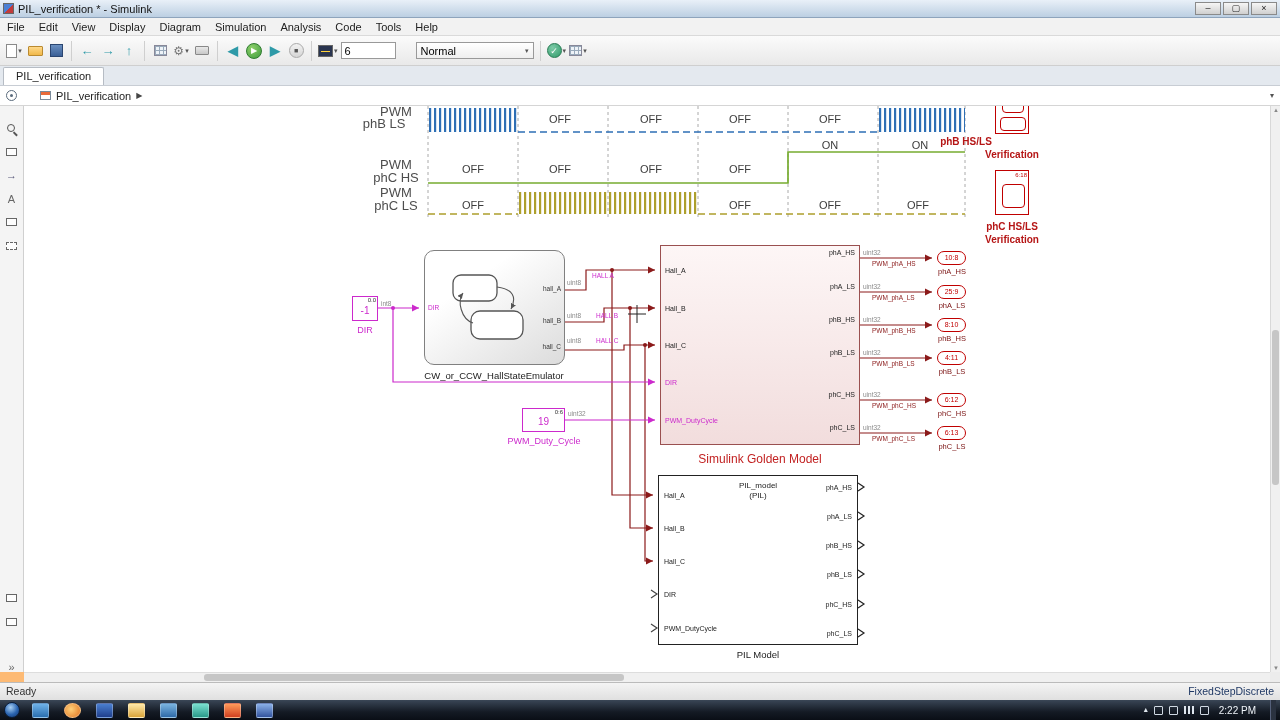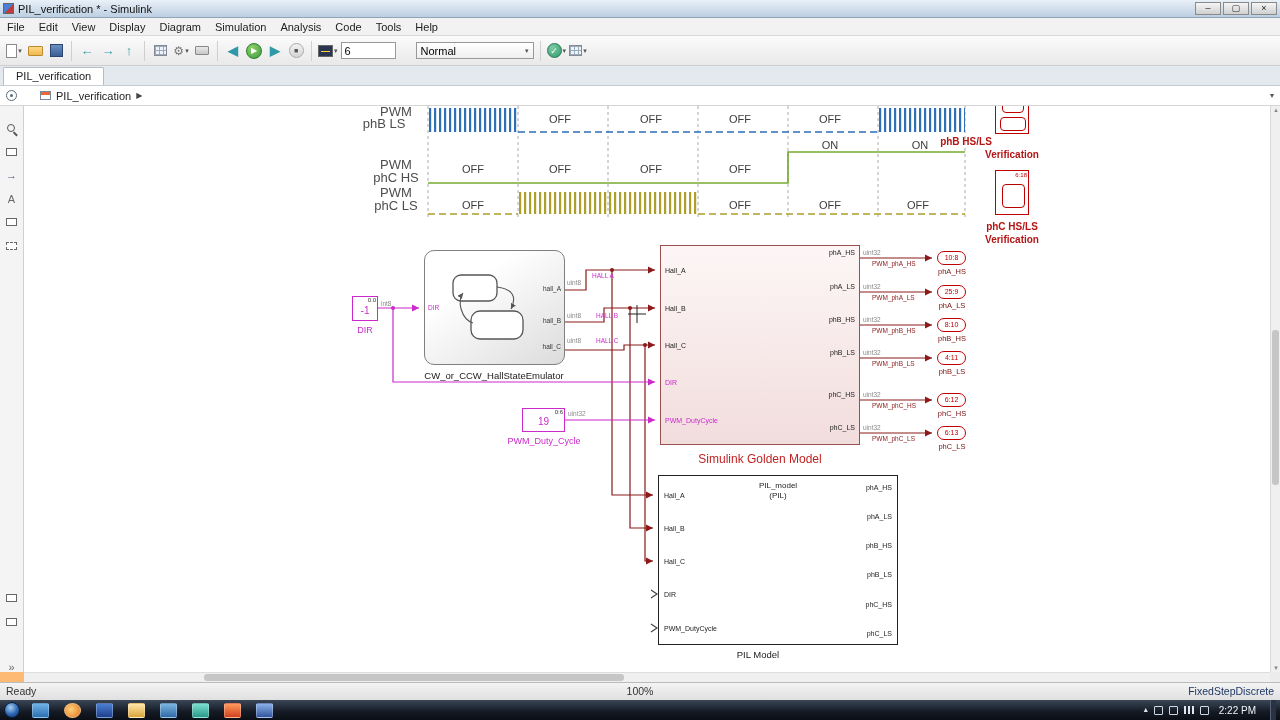--- a/index.html
+++ b/index.html
@@ -98,21 +98,21 @@
   .sigm { position:absolute; font-size:6.5px; color:#cc29cc; }
   .sigr { position:absolute; font-size:6.5px; color:#8b1a1a; }
 
   .blk-chart { left:400px; top:144px; width:141px; height:115px; border:1.5px solid #808080;
     border-radius:10px; background:linear-gradient(145deg,#ffffff 30%,#dcdcdc); position:absolute; }
   .cport { position:absolute; font-size:6.5px; line-height:1; }
   .blk-label { position:absolute; text-align:center; font-size:9.5px; color:#222; }
 
   .blk-golden { left:636px; top:139px; width:200px; height:200px; border:1px solid #9a5050;
     background:linear-gradient(#fdf6f6,#f2dddd); position:absolute; }
-  .blk-pil { left:634px; top:369px; width:240px; height:170px; border:1.5px solid #222;
+  .blk-pil { left:634px; top:369px; width:200px; height:170px; border:1.5px solid #222;
     background:#fff; position:absolute; }
   .pil-title { position:absolute; left:0; right:0; text-align:center; font-size:8px; color:#222; line-height:1.2; }
   .pport { position:absolute; font-size:7px; color:#222; line-height:1; }
 
   .oval { position:absolute; width:29px; height:14px; border:1.3px solid #c00000; border-radius:7px;
     background:#fff; font-size:7px; color:#c00000; text-align:center; line-height:11px; }
   .termlab { position:absolute; width:60px; text-align:center; font-size:7.5px; color:#7a1212; }
 
   .vblk { position:absolute; width:34px; border:1px solid #c00000; background:#fff; }
   .vscreen { position:absolute; border:1px solid #c00000; border-radius:4px; background:#fff; }
@@ -501,21 +501,20 @@
     <div class="thumb"></div>
     <span class="sb-arrow" style="bottom:1px; left:2px">▼</span>
   </div>
   <div id="hscroll">
     <div class="thumb"></div>
   </div>
   <div id="hcorner"></div>
 
   <div id="statusbar">
     <span class="abs" style="left:6px; top:2px">Ready</span>
-    <span class="abs" style="left:0; right:0; top:2px; text-align:center">100%</span>
     <span class="abs" style="right:6px; top:2px; color:#1f3864">FixedStepDiscrete</span>
   </div>
 
   <div id="taskbar">
     <span class="start-orb"></span>
     <span class="tb-app tb1"></span>
     <span class="tb-app tb2"></span>
     <span class="tb-app tb3"></span>
     <span class="tb-app tb4"></span>
     <span class="tb-app tb5"></span>

